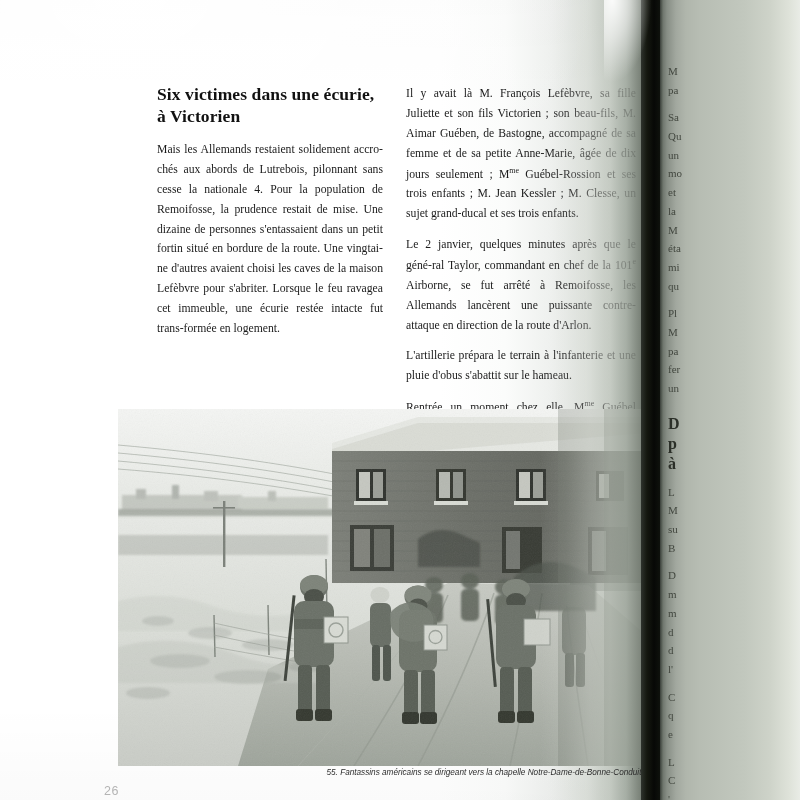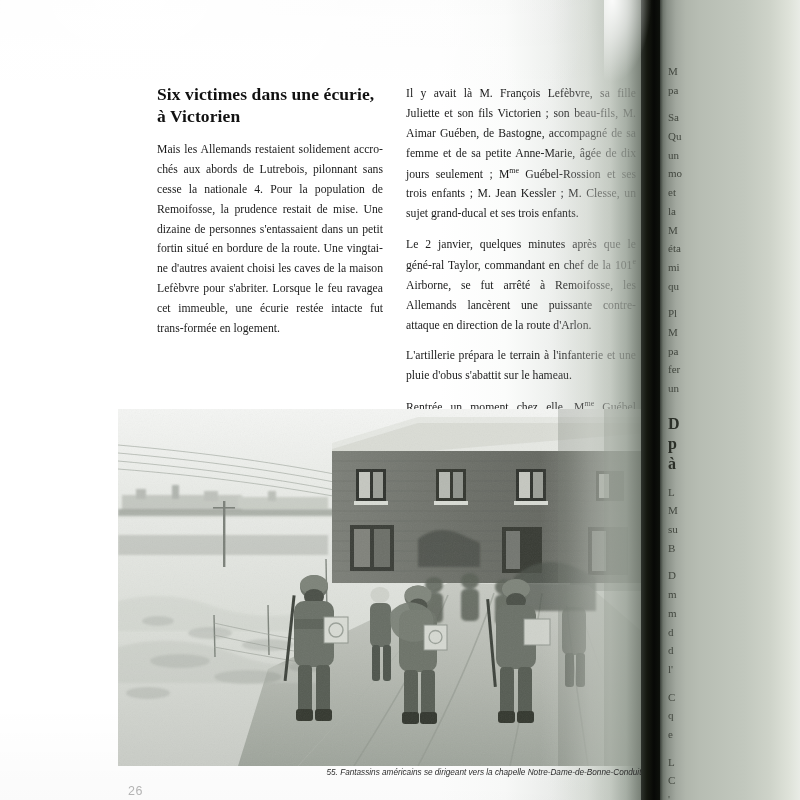--- a/index.html
+++ b/index.html
@@ -187,21 +187,21 @@
     font-style: italic;
     font-size: 8.2px;
     line-height: 1.25;
     color: #2c2c2c;
     text-align: right;
     white-space: nowrap;
     overflow: hidden;
   }
   .folio {
     position: absolute;
-    left: 128px;
+    left: 104px;
     top: 784px;
     font-family: "Liberation Sans", sans-serif;
     font-size: 12.5px;
     color: #b4b4b4;
     letter-spacing: 0.6px;
   }
 
   
   .frag-col {
     position: absolute;

